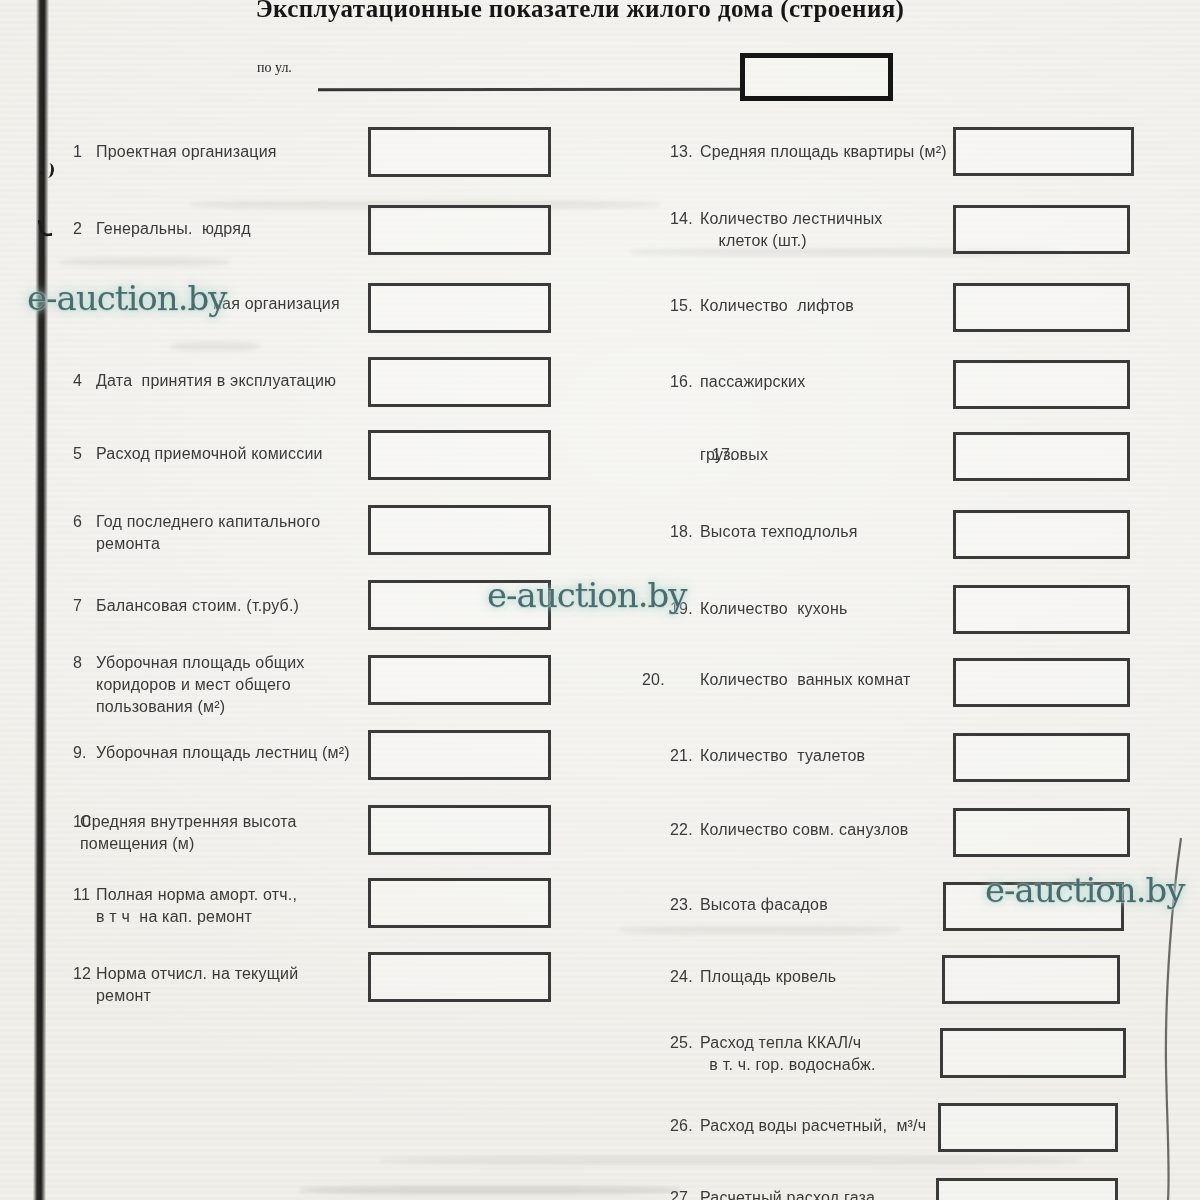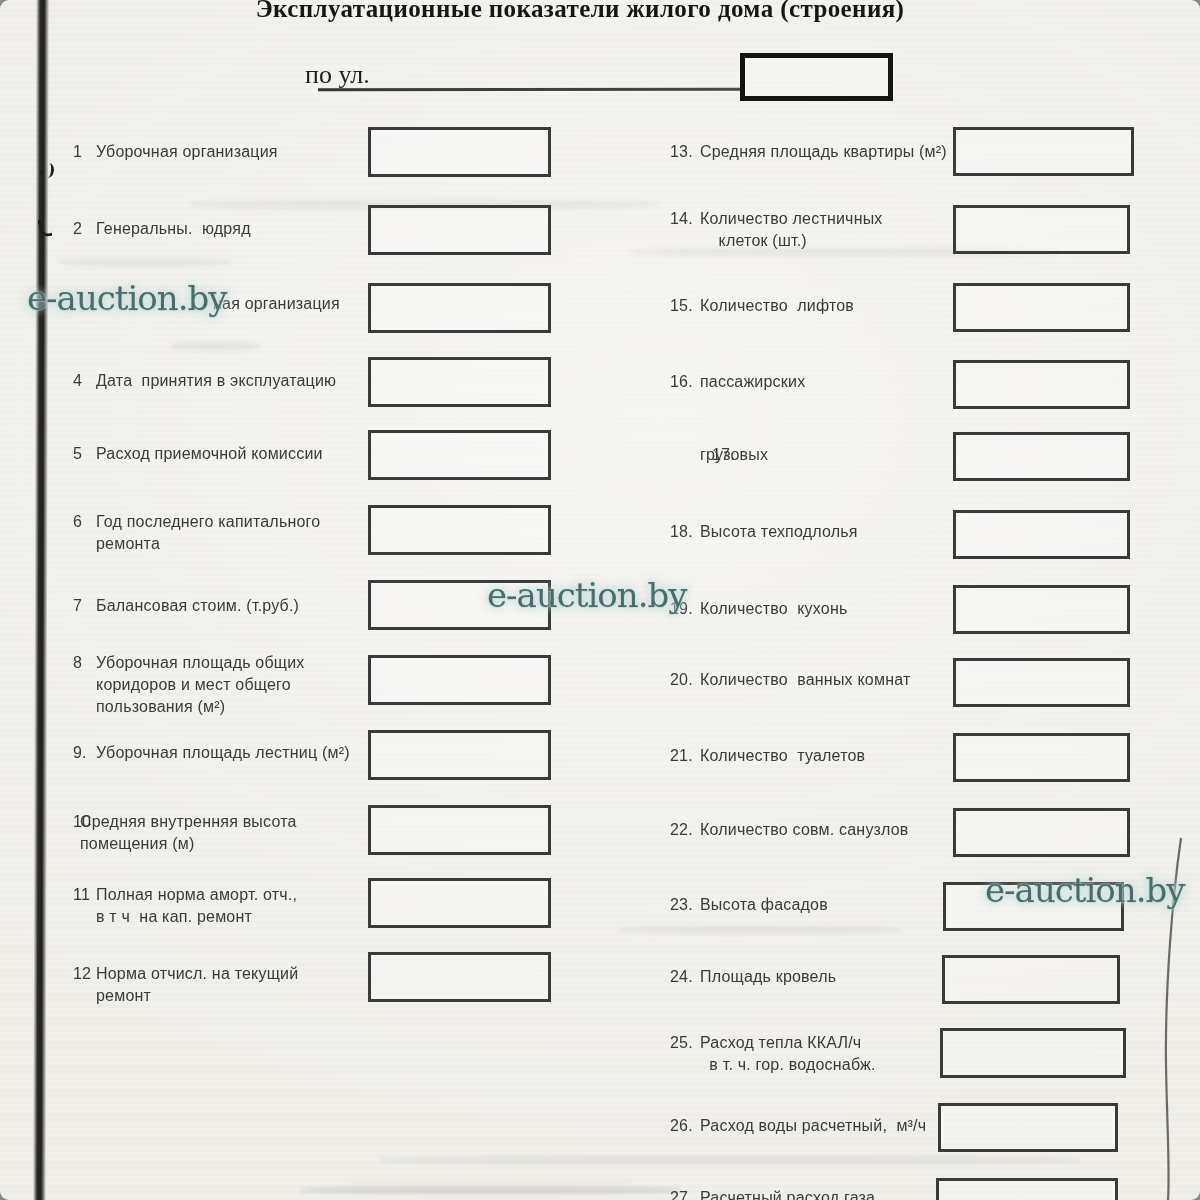--- a/index.html
+++ b/index.html
@@ -1,20 +1,19 @@
 <!DOCTYPE html>
 <html><head>
 <meta charset="utf-8">
 <style>
   html,body{margin:0;padding:0;background:#888;}
   #page{
     position:relative;width:1200px;height:1200px;overflow:hidden;
     background:#f0efea;
     font-family:"Liberation Sans",sans-serif;
-    border-radius:9px;
   }
   #page::before{
     content:"";position:absolute;inset:0;pointer-events:none;
     background:
       radial-gradient(120% 90% at 55% 35%, rgba(255,255,255,.45), rgba(255,255,255,0) 70%),
       repeating-linear-gradient(0deg, rgba(95,90,80,.02) 0 3px, rgba(0,0,0,0) 3px 6px);
   }
   .scan-edge{
     position:absolute;left:35px;top:-6px;width:12px;height:1212px;
     background:linear-gradient(90deg, rgba(35,33,30,.1) 0%, #2b2926 30%, #211f1d 65%, rgba(35,33,30,.12) 100%);
@@ -25,21 +24,21 @@
     font-family:"Liberation Serif",serif;font-weight:700;font-size:25px;
     letter-spacing:.4px;color:#161616;white-space:nowrap;
   }
   .subtitle{
     position:absolute;left:150px;top:26px;width:860px;text-align:center;
     font-family:"Liberation Serif",serif;font-weight:700;font-size:17px;
     letter-spacing:.3px;color:#292929;white-space:nowrap;
   }
   .street-label{
     position:absolute;left:257px;top:60px;
-    font-family:"Liberation Serif",serif;font-size:26px;color:#1e1e1e;margin-left:48px;
+    font-family:"Liberation Serif",serif;font-size:14px;color:#1e1e1e;
   }
   .street-line{
     position:absolute;left:318px;top:88px;width:422px;height:3px;
     background:linear-gradient(90deg,#333,#4a4a4a);transform:rotate(-.1deg);
   }
   .header-box{
     position:absolute;left:740px;top:53px;width:143px;height:38px;
     border:5px solid #141414;background:rgba(255,255,255,.25);
   }
   #form-items{position:absolute;inset:0;}
@@ -85,21 +84,21 @@
   <div class="mark" style="left:39px;top:219px;width:9px;height:15px;border-left:3.5px solid #1c1c1c;border-bottom:3.5px solid #1c1c1c;border-radius:0 0 0 9px;transform:rotate(-10deg);"></div>
 
   <div class="title">Эксплуатационные показатели жилого дома (строения)</div>
   <div class="street-label">по ул.</div>
   <div class="street-line"></div>
   <div class="header-box"></div>
 
   <div id="form-items">
       <div class="form-item" style="top: 127px;">
         <span class="item-num" style="left: 73px; top: 14px;">1</span>
-        <span class="item-label" style="left: 96px; top: 14px;">Уборочная организация</span>
+        <span class="item-label" style="left: 96px; top: 14px;">Проектная организация</span>
         <div class="value-box" style="left: 368px; top: 0px; width: 177px; height: 44px;"></div>
       </div>
       <div class="form-item" style="top: 205px;">
         <span class="item-num" style="left: 73px; top: 13px;">2</span>
         <span class="item-label" style="left: 96px; top: 13px;">Генеральны.  юдряд</span>
         <div class="value-box" style="left: 368px; top: 0px; width: 177px; height: 44px;"></div>
       </div>
       <div class="form-item" style="top: 283px;">
         <span class="item-label" style="left: 213px; top: 10px;">ная организация</span>
         <div class="value-box" style="left: 368px; top: 0px; width: 177px; height: 44px;"></div>
@@ -185,21 +184,21 @@
         <span class="item-num" style="left: 670px; top: 11px;">18.</span>
         <span class="item-label" style="left: 700px; top: 11px;">Высота техподлолья</span>
         <div class="value-box" style="left: 953px; top: 0px; width: 171px; height: 43px;"></div>
       </div>
       <div class="form-item" style="top: 585px;">
         <span class="item-num" style="left: 670px; top: 13px;">19.</span>
         <span class="item-label" style="left: 700px; top: 13px;">Количество  кухонь</span>
         <div class="value-box" style="left: 953px; top: 0px; width: 171px; height: 43px;"></div>
       </div>
       <div class="form-item" style="top: 658px;">
-        <span class="item-num" style="left: 670px; top: 11px;">20.</span>
+        <span class="item-num" style="left: 642px; top: 11px;">20.</span>
         <span class="item-label" style="left: 700px; top: 11px;">Количество  ванных комнат</span>
         <div class="value-box" style="left: 953px; top: 0px; width: 171px; height: 43px;"></div>
       </div>
       <div class="form-item" style="top: 733px;">
         <span class="item-num" style="left: 670px; top: 12px;">21.</span>
         <span class="item-label" style="left: 700px; top: 12px;">Количество  туалетов</span>
         <div class="value-box" style="left: 953px; top: 0px; width: 171px; height: 43px;"></div>
       </div>
       <div class="form-item" style="top: 808px;">
         <span class="item-num" style="left: 670px; top: 11px; text-align: right;">22.</span>

